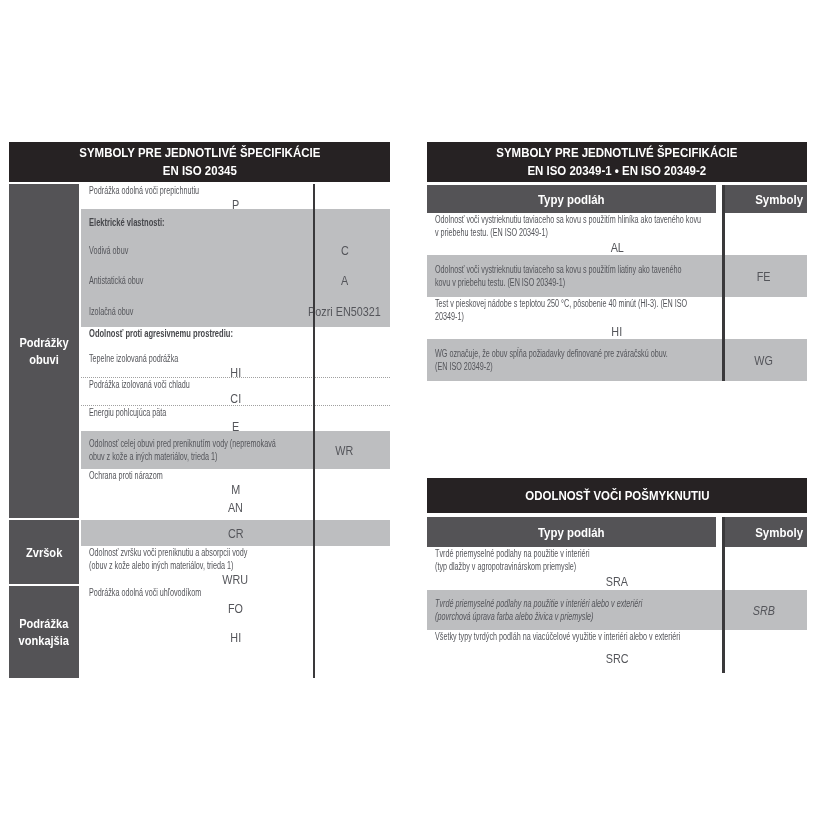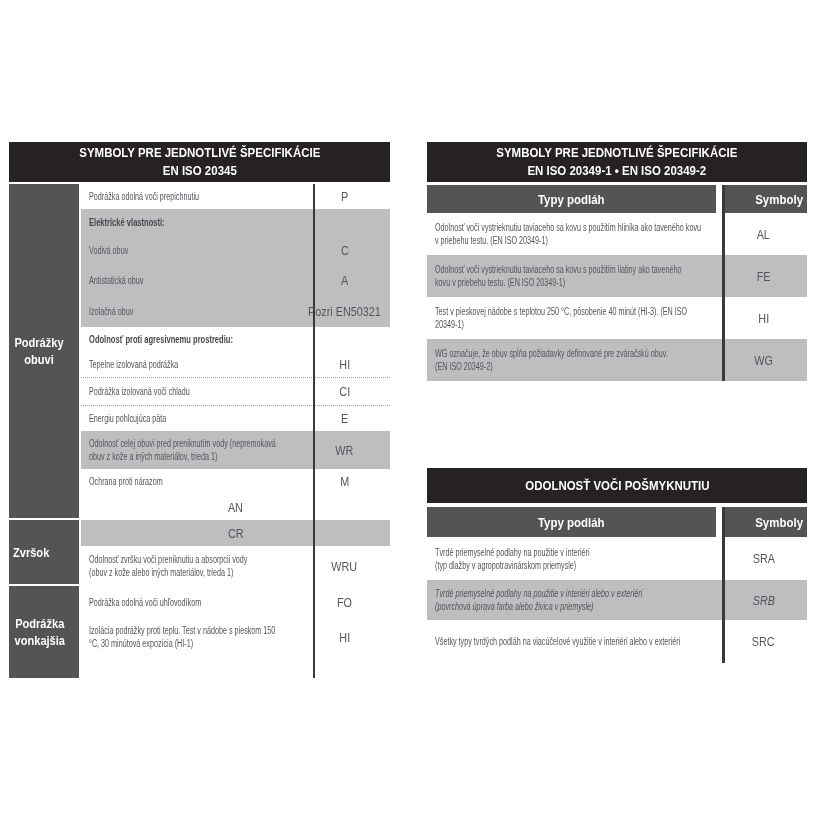--- a/index.html
+++ b/index.html
@@ -3,47 +3,47 @@
 <meta charset="utf-8">
 <style>
   html, body { margin: 0; padding: 0; background: #ffffff; }
   .canvas {
     position: relative; width: 820px; height: 820px; background: #ffffff;
     font-family: "Liberation Sans", sans-serif; overflow: hidden;
   }
   .tbl { position: absolute; }
   .tbl-left { left: 9px;  top: 142px; width: 381px; }
   .tbl-r1   { left: 427px; top: 142px; width: 380px; }
-  .tbl-r2   { left: 427px; top: 468px; width: 380px; }
+  .tbl-r2   { left: 427px; top: 478px; width: 380px; }
 
   .thead {
     background: var(--c-header); color: #fff; font-weight: bold;
     text-align: center; font-size: 13.5px; line-height: 18px;
     display: flex; align-items: center; justify-content: center;
     box-sizing: border-box;
   }
   .thead .inner { transform: scaleX(0.85); transform-origin: 50% 50%; white-space: nowrap; }
   .h2line { height: 40px; margin-bottom: 2px; }
   .h2line-r { height: 40px; margin-bottom: 3px; }
   .h1line { height: 35px; margin-bottom: 4px; }
 
   .tbody { display: flex; }
   .catcol { width: 84px; margin-right: 2px; display: flex; flex-direction: column; }
   .catcell {
     background: var(--c-dark); color: #fff; display: flex;
-    align-items: center; box-sizing: border-box;
+    align-items: center; justify-content: center; box-sizing: border-box;
   }
   .catgap { height: 2px; background: #fff; }
   .cat-label { font-weight: bold; font-size: 13.5px; line-height: 17px; text-align: center;
                transform: scaleX(0.82); transform-origin: 50% 50%; }
 
   .rowscol { flex: 1; display: flex; flex-direction: column; }
   .row { display: flex; align-items: stretch; box-sizing: border-box; }
   .row.shaded { background: var(--c-light); }
-  .row.plain  { background: #ffffff; }
+  .row.plain  { background: #ffffff; flex-direction: column; }
   .row.dotted { border-bottom: 1px dotted #a0a0a0; }
 
   .desc { display: flex; align-items: center; box-sizing: border-box; padding-left: 8px; }
   .tbl-left .desc { width: 218px; }
   .tbl-r1 .desc, .tbl-r2 .desc { width: 293px; }
   .desc-inner { transform: scaleX(0.72); transform-origin: 0 50%; }
   .body-line { white-space: nowrap; font-size: 10px; line-height: 13px; color: var(--c-text); letter-spacing: 0; }
   .row.boldrow .body-line { font-weight: bold; color: #46474b; font-size: 10.5px; }
 
   .sym { flex: 1; display: flex; align-items: center; justify-content: center; }
@@ -231,26 +231,20 @@
             <div class="desc">
               <div class="desc-inner">
                 <div class="body-line">Podrážka odolná voči uhľovodíkom</div>
               </div>
             </div>
             <div class="sym">
               <span class="sym-inner">FO</span>
             </div>
           </div>
           <div class="row plain" style="height: 38px;">
-            <div class="desc">
-              <div class="desc-inner">
-                <div class="body-line">Izolácia podrážky proti teplu. Test v nádobe s pieskom 150</div>
-                <div class="body-line">°C, 30 minútová expozícia (HI-1)</div>
-              </div>
-            </div>
             <div class="sym">
               <span class="sym-inner">HI</span>
             </div>
           </div>
         </div>
     </div>
     <div class="vline vl-left"></div>
   </section>
 
   <section class="tbl tbl-r1">

